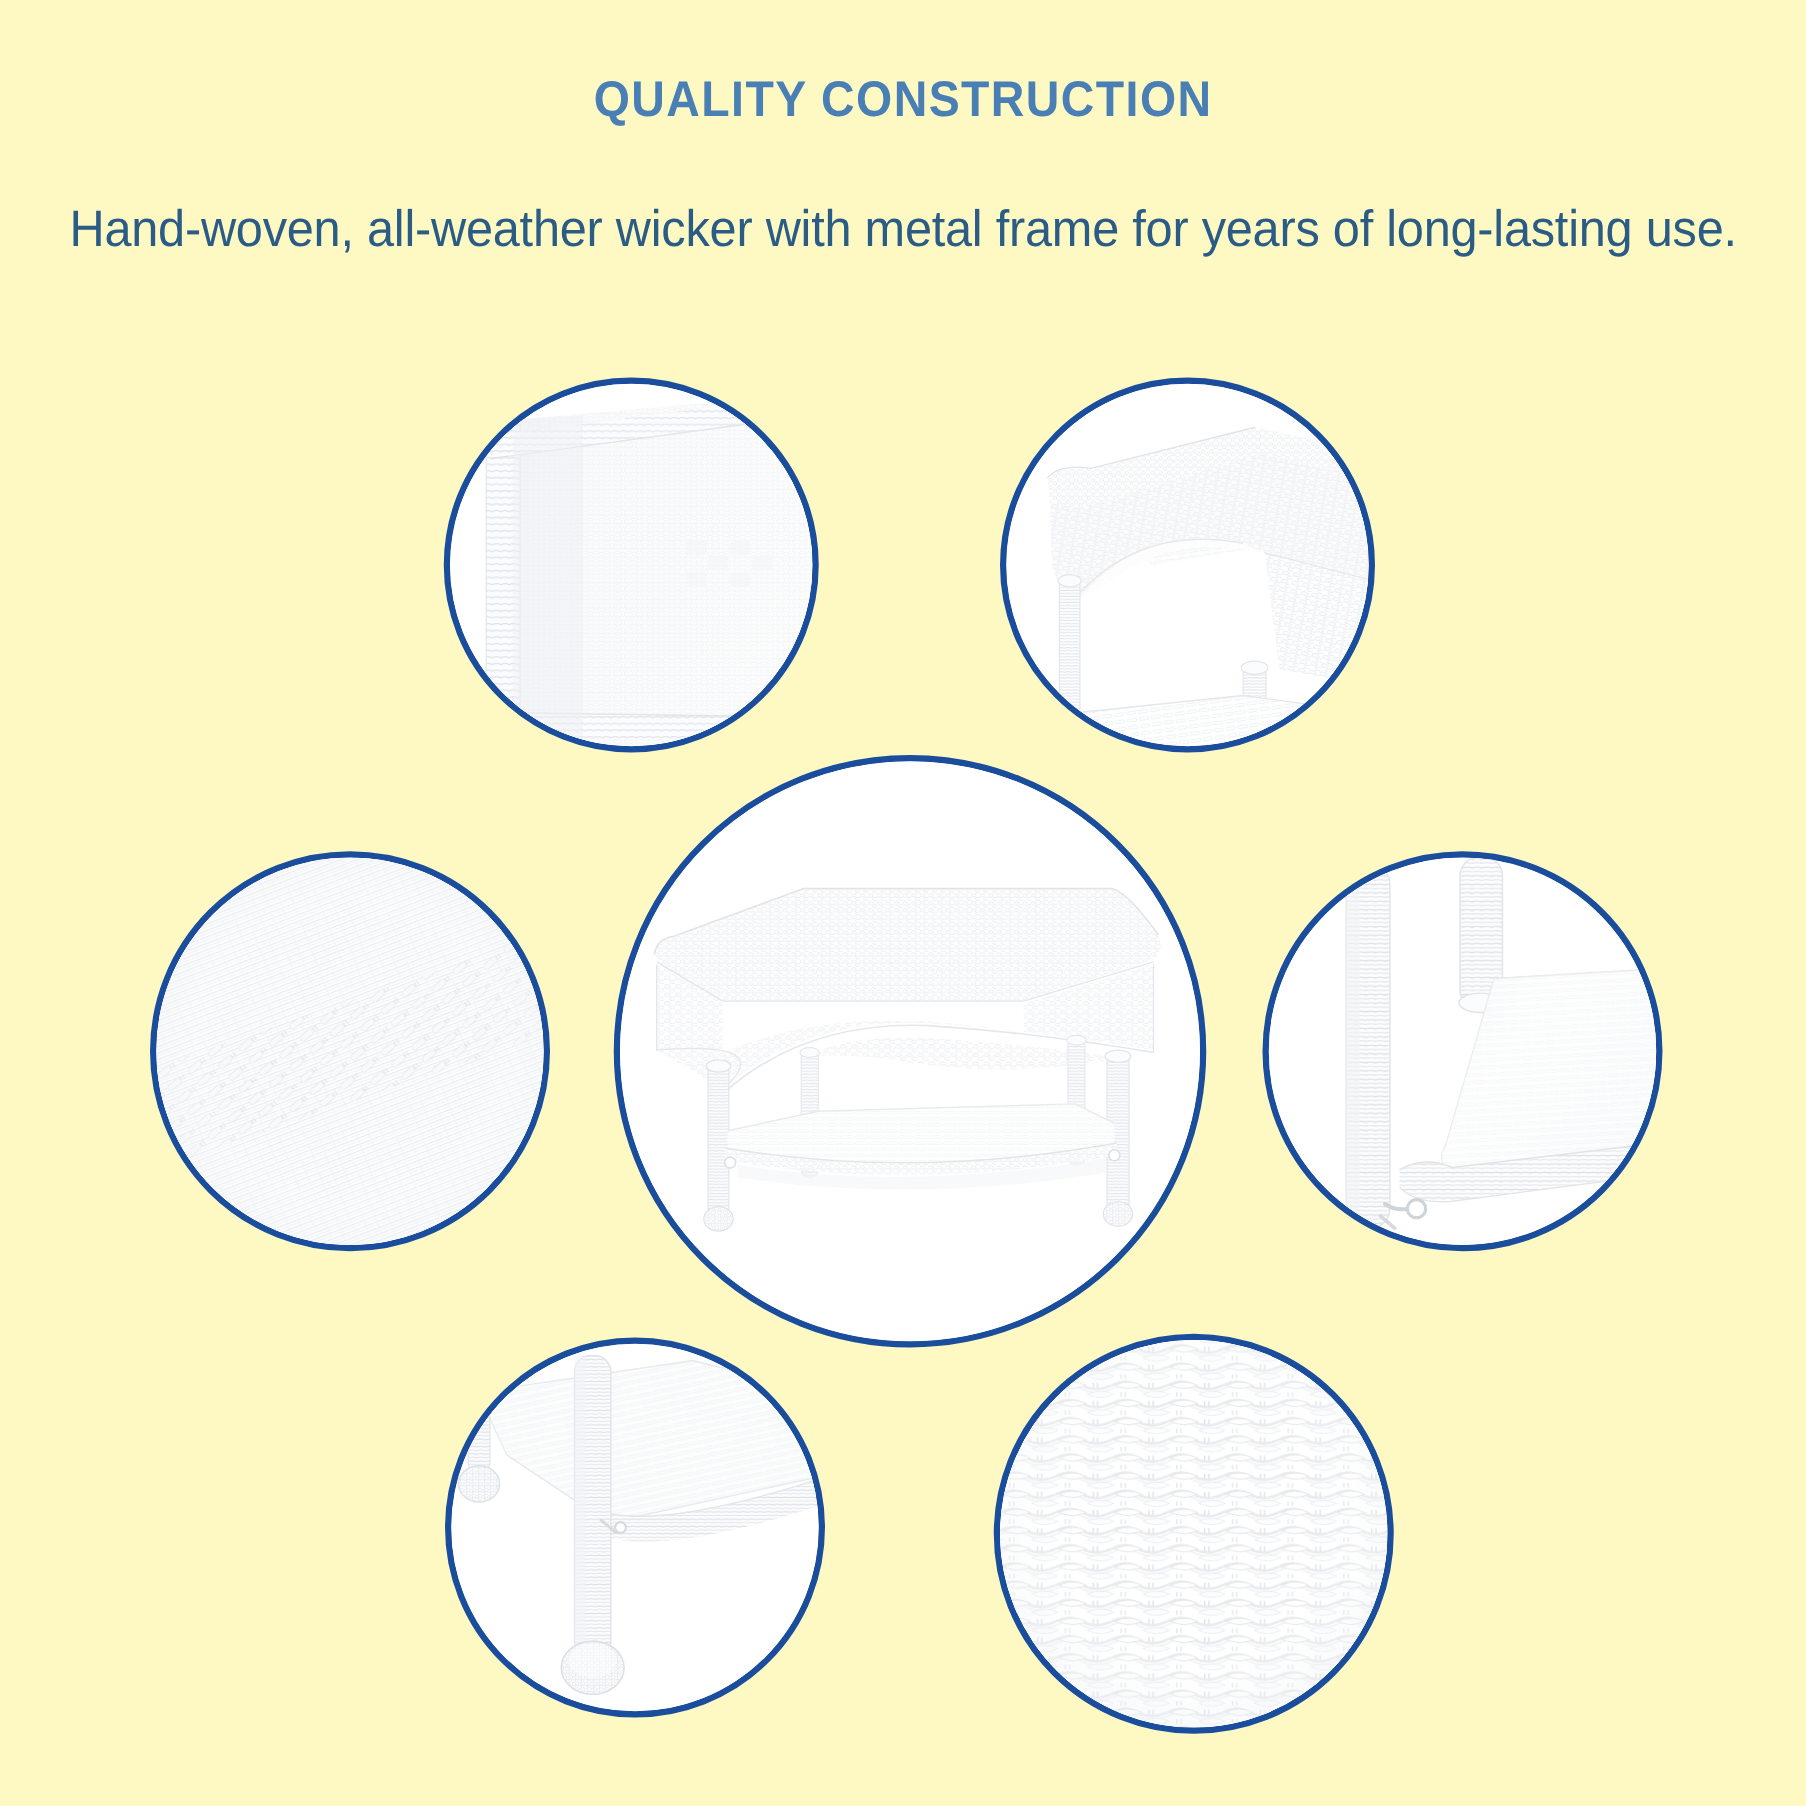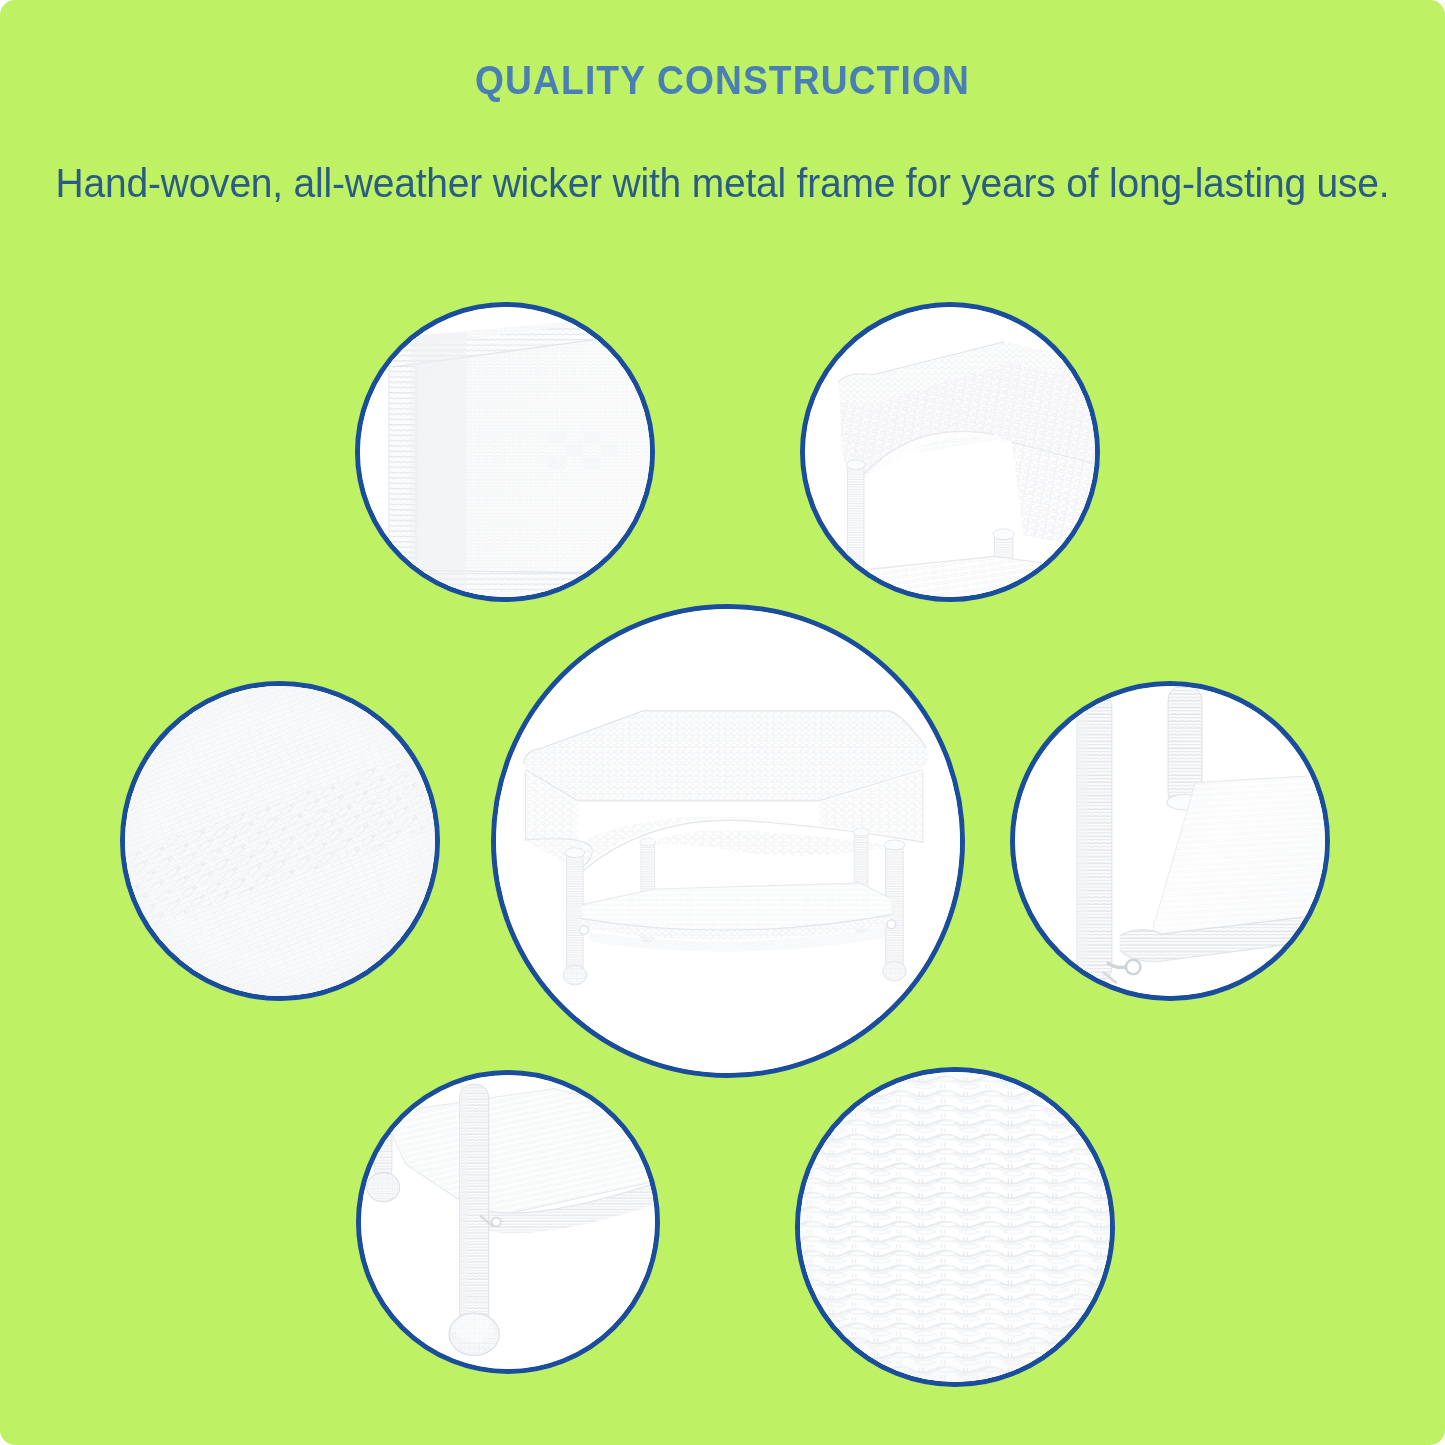--- a/index.html
+++ b/index.html
@@ -45,21 +45,21 @@
   .bubble .inner{
     position:absolute;inset:0;
     overflow:hidden;
     border-radius:50%;
   }
   .bubble svg{position:absolute;inset:0;width:100%;height:100%;display:block;}
 </style>
 </head>
 <body>
 
-<div id="page" style="background: #bef264; border-radius: 15px;">
+<div id="page" style="background: #fef9c3;">
 
   <div class="headline" style="color: rgb(74, 127, 181);">QUALITY CONSTRUCTION</div>
 
   <div class="subhead" style="color: rgb(43, 92, 133);">Hand-woven, all-weather wicker with metal frame for years of long-lasting use.</div>
 
   <div class="bubble" id="b-tl" style="left: 355px; top: 302px; width: 300px; height: 300px; border-color: rgb(26, 77, 156); border-width: 5px;">
     <div class="inner">
       <svg viewBox="0 0 300 300" preserveAspectRatio="xMidYMid slice" aria-hidden="true">
         <defs>
           <linearGradient id="gTL" x1="0" y1="0" x2="1" y2="0.4">

